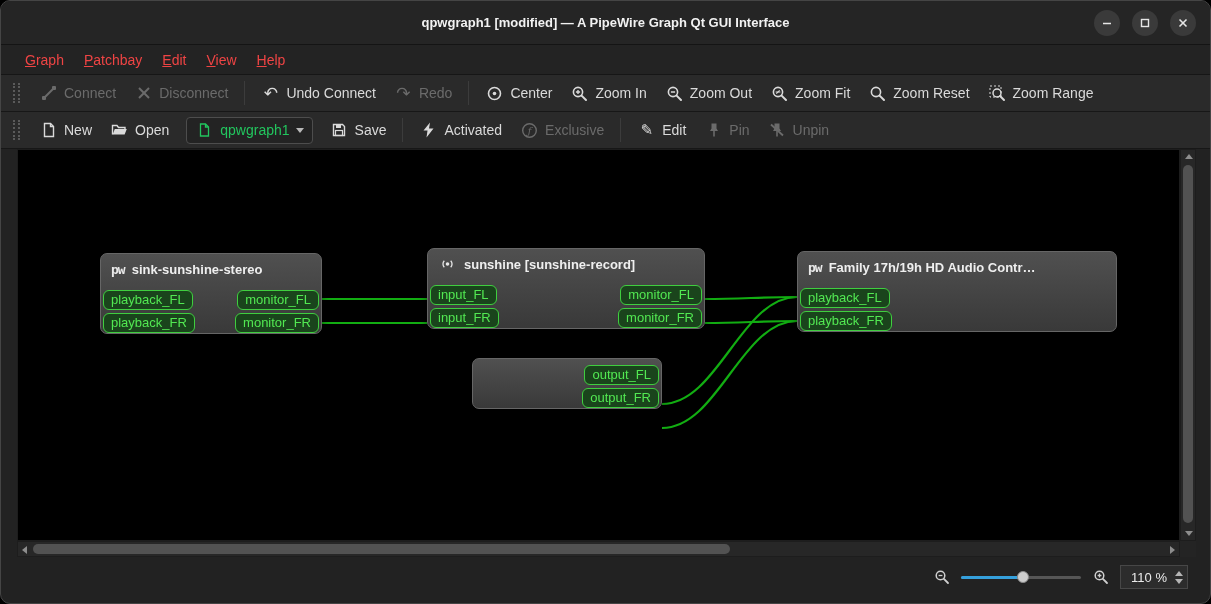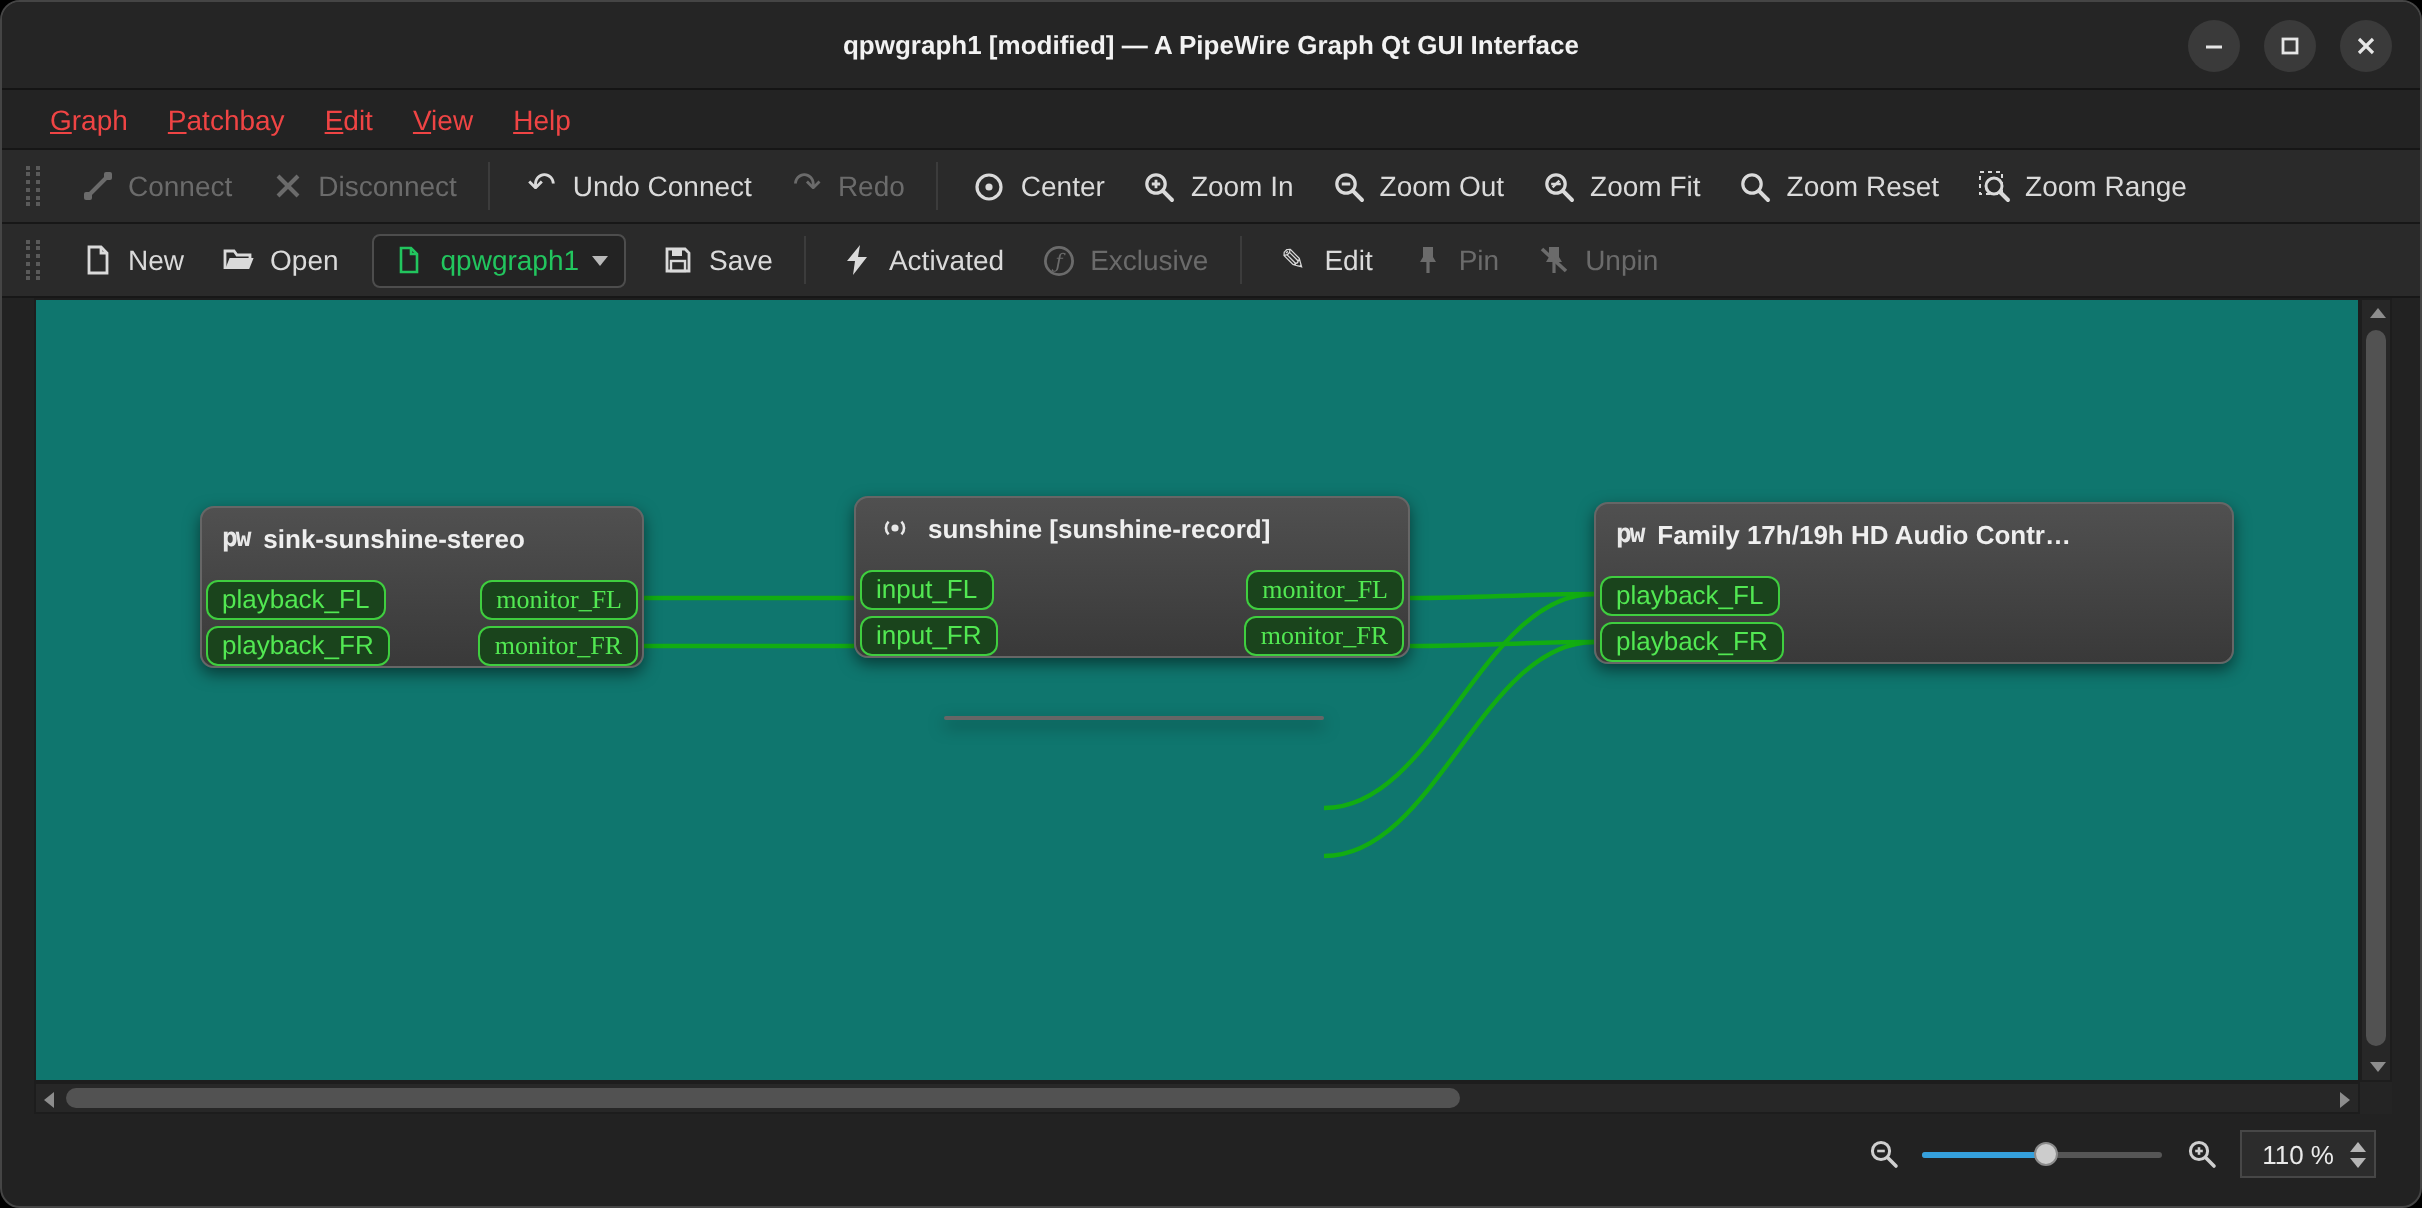--- a/index.html
+++ b/index.html
@@ -22,31 +22,31 @@
   .handle { width:7px; height:20px; border-left:2px dotted #5a5a5a; border-right:2px dotted #5a5a5a; margin:0 10px 0 6px; }
   .tsep { width:1px; height:24px; background:#191919; border-right:1px solid #3c3c3c; margin:0 7px; }
   .tbtn { display:flex; align-items:center; gap:6px; padding:0 9px; height:28px; color:#dadada; font-size:14px; white-space:nowrap; }
   .tbtn.disabled { color:#6b6b6b; }
   .ticon { display:flex; width:19px; height:18px; align-items:center; justify-content:center; flex:none; }
   .glyph-icon { font-size:17px; line-height:1; font-family:"DejaVu Sans",sans-serif; }
   .combo { display:flex; align-items:center; gap:6px; padding:0 8px; height:27px; background:#232323; border:1px solid #4d4d4d; border-radius:4px; color:#22c55e; font-size:14px; margin:0 8px; }
   .caret-down { width:0; height:0; border:4px solid transparent; border-top:5px solid #b9b9b9; margin-top:5px; }
 
   
-  .canvas { position:absolute; left:16px; top:148px; width:1163px; height:392px; background:#0f766e; border:1px solid #1d1d1d; overflow:hidden; }
+  .canvas { position:absolute; left:16px; top:148px; width:1163px; height:392px; background:#000000; border:1px solid #1d1d1d; overflow:hidden; }
   .wires { position:absolute; left:0; top:0; }
   .wire { fill:none; stroke:#12ad12; stroke-width:2.2; }
 
   .node { position:absolute; border-radius:7px; background:linear-gradient(#505050,#393939); border:1px solid #666; box-shadow:0 3px 8px rgba(0,0,0,.5); }
   .node-header { height:30px; display:flex; align-items:center; gap:7px; padding:0 10px; color:#efefef; font-weight:bold; font-size:13px; white-space:nowrap; overflow:hidden; }
   .pw-glyph { font-family:"DejaVu Sans Mono","Liberation Mono",monospace; font-weight:bold; font-size:13px; letter-spacing:-1px; color:#e8e8e8; }
   .ports { display:flex; justify-content:space-between; padding:6px 2px 0; }
   .pcol { display:flex; flex-direction:column; gap:3px; }
   .pcol.in  { align-items:flex-start; }
-  .pcol.out { align-items:flex-end; margin-left:auto;font-family:Liberation Serif, serif; }
+  .pcol.out { align-items:flex-end; margin-left:auto; }
   .port { height:20px; line-height:17px; padding:0 7px; border-radius:6px; background:#1a441c; border:1.5px solid #3fce3f; color:#52e852; font-size:13px; white-space:nowrap; }
 
   
   .vscroll { position:absolute; left:1179px; top:148px; width:16px; height:392px; background:#272727; border:1px solid #1d1d1d; }
   .hscroll { position:absolute; left:16px; top:540px; width:1163px; height:16px; background:#272727; border:1px solid #1d1d1d; }
   .corner  { position:absolute; left:1179px; top:540px; width:16px; height:16px; background:#242424; }
   .vthumb { position:absolute; left:2px; top:15px; width:10px; height:358px; background:#525252; border-radius:5px; }
   .hthumb { position:absolute; top:2px; left:15px; height:10px; width:697px; background:#525252; border-radius:5px; }
   .sarrow { position:absolute; width:0; height:0; border:4px solid transparent; }
   .sa-up    { left:4px; top:4px;   border-bottom:5px solid #8d8d8d; border-top:none; }
@@ -345,20 +345,26 @@
           <div class="port">input_FR</div>
         </div>
         <div class="pcol out">
           <div class="port">monitor_FL</div>
           <div class="port">monitor_FR</div>
         </div>
       </div>
     </div>
 
     <div class="node" style="left:454px; top:208px; width:190px;">
+      <div class="ports">
+        <div class="pcol out">
+          <div class="port">output_FL</div>
+          <div class="port">output_FR</div>
+        </div>
+      </div>
     </div>
 
     <div class="node" style="left:779px; top:101px; width:320px;">
       <div class="node-header">
         <span class="pw-glyph">pw</span>
         <span>Family 17h/19h HD Audio Contr…</span>
       </div>
       <div class="ports">
         <div class="pcol in">
           <div class="port">playback_FL</div>

